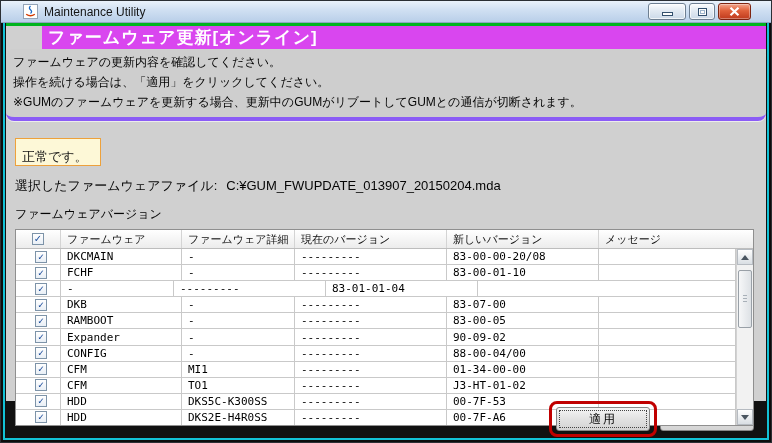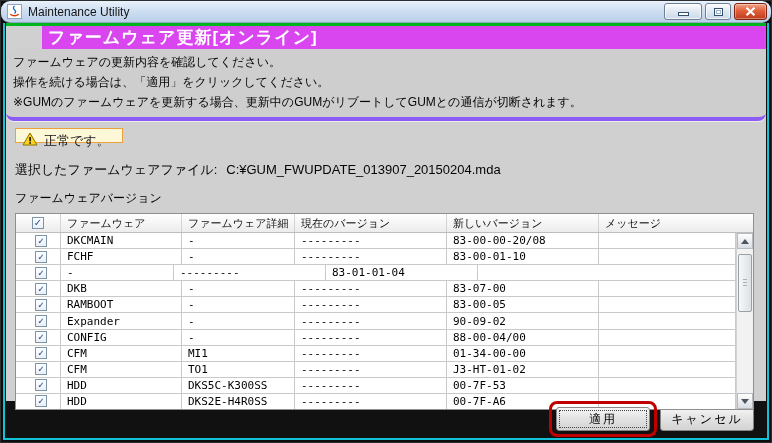--- a/index.html
+++ b/index.html
@@ -11,21 +11,21 @@
   }
   .window {
     width:772px; height:443px; border:1px solid #2b2f34;
     display:flex; flex-direction:column; background:#0d0d0d;
   }
   
   .titlebar {
     height:22px; flex:0 0 22px;
     background:linear-gradient(#eaf2fb,#cfdff2 45%,#b9cfe9);
     border-bottom:1px solid #8fa6c0;
-    display:flex; align-items:center; padding:0 4px;border-radius:9px;
+    display:flex; align-items:center; padding:0 20px;
   }
   .java-icon { width:15px; height:15px; margin-left:2px; flex:0 0 auto; }
   .title-text { font-size:12px; color:#151515; margin-left:6px; white-space:nowrap; }
   .win-btns { margin-left:auto; display:flex; gap:3px; align-items:center; }
   .wbtn {
     height:17px; border:1px solid #6e7f92; border-radius:3px;
     background:linear-gradient(#fcfdfe,#e2eaf3 45%,#ccd9e8);
     display:flex; align-items:center; justify-content:center;
     box-shadow:inset 0 0 0 1px rgba(255,255,255,.7);
   }
@@ -56,23 +56,23 @@
     display:flex; align-items:center; padding:0 6px; white-space:nowrap;margin-left:36px;
   }
   .instructions {
     background:#cecece; padding:3px 7px 5px;
     border-bottom:4px solid #8b5cf6; box-shadow:0 1px 0 #ececec;border-radius:8px;
   }
   .instructions .line { font-size:12px; color:#050505; line-height:20px; white-space:nowrap; }
   
   .main { flex:1; padding:7px 9px 0; position:relative; min-height:0; }
   .status-box {
-    display:inline-flex; gap:6px;
+    display:inline-flex; align-items:center; gap:6px;
     background:#fdf8d7; border:1px solid #eda13c;
-    padding:3px 12px 3px 6px; height:15px;
+    padding:3px 12px 3px 6px; height:28px;flex-direction:column;
   }
   .status-text { font-size:13px; color:#141414; white-space:nowrap; }
   .file-line { margin-top:11px; font-size:13px; color:#050505; white-space:nowrap; }
   .file-value { margin-left:9px; }
   .section-label { margin-top:11px; font-size:12px; color:#050505; }
   
   .ftable {
     margin-top:6px; width:739px; height:197px; background:#ffffff;
     border:1px solid #8f8f8f; position:relative;
   }

